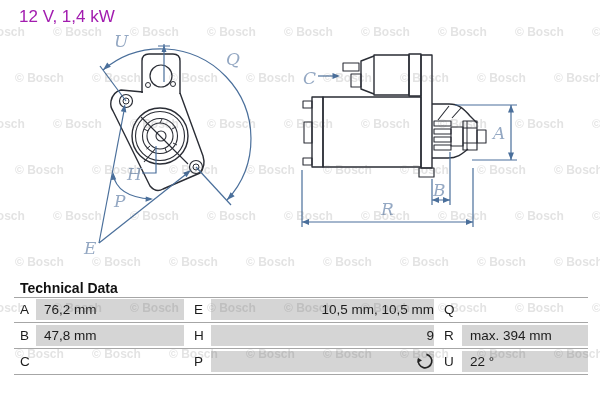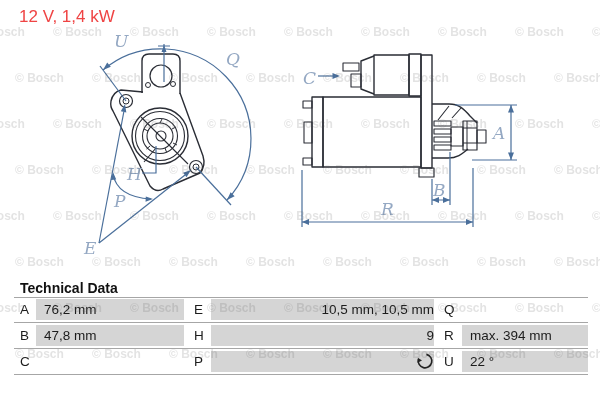--- a/index.html
+++ b/index.html
@@ -1,18 +1,18 @@
 <!DOCTYPE html>
 <html><head>
 <meta charset="utf-8">
 <style>
   html,body{margin:0;padding:0;background:#fff;}
   body{width:600px;height:400px;position:relative;overflow:hidden;
        font-family:"Liberation Sans",sans-serif;}
-  .title{position:absolute;left:19px;top:7px;font-size:17px;color:#ef4444;}
+  .title{position:absolute;left:19px;top:7px;font-size:17px;color:#a21caf;}
   .wm-layer{position:absolute;left:0;top:0;width:600px;height:400px;
             pointer-events:none;z-index:9;}
   .wm{position:absolute;font-size:12px;font-weight:bold;color:rgba(80,80,80,0.16);
       white-space:nowrap;}
   .drawing{position:absolute;left:0;top:0;z-index:2;}
   .dimlbl{font-family:"DejaVu Serif",serif;font-style:italic;font-size:17px;
           fill:#94a8c3;}
   
   .tdata{position:absolute;left:14px;top:280px;width:574px;height:96px;z-index:3;}
   .tdata .heading{position:absolute;left:6px;top:0px;font-size:14px;

